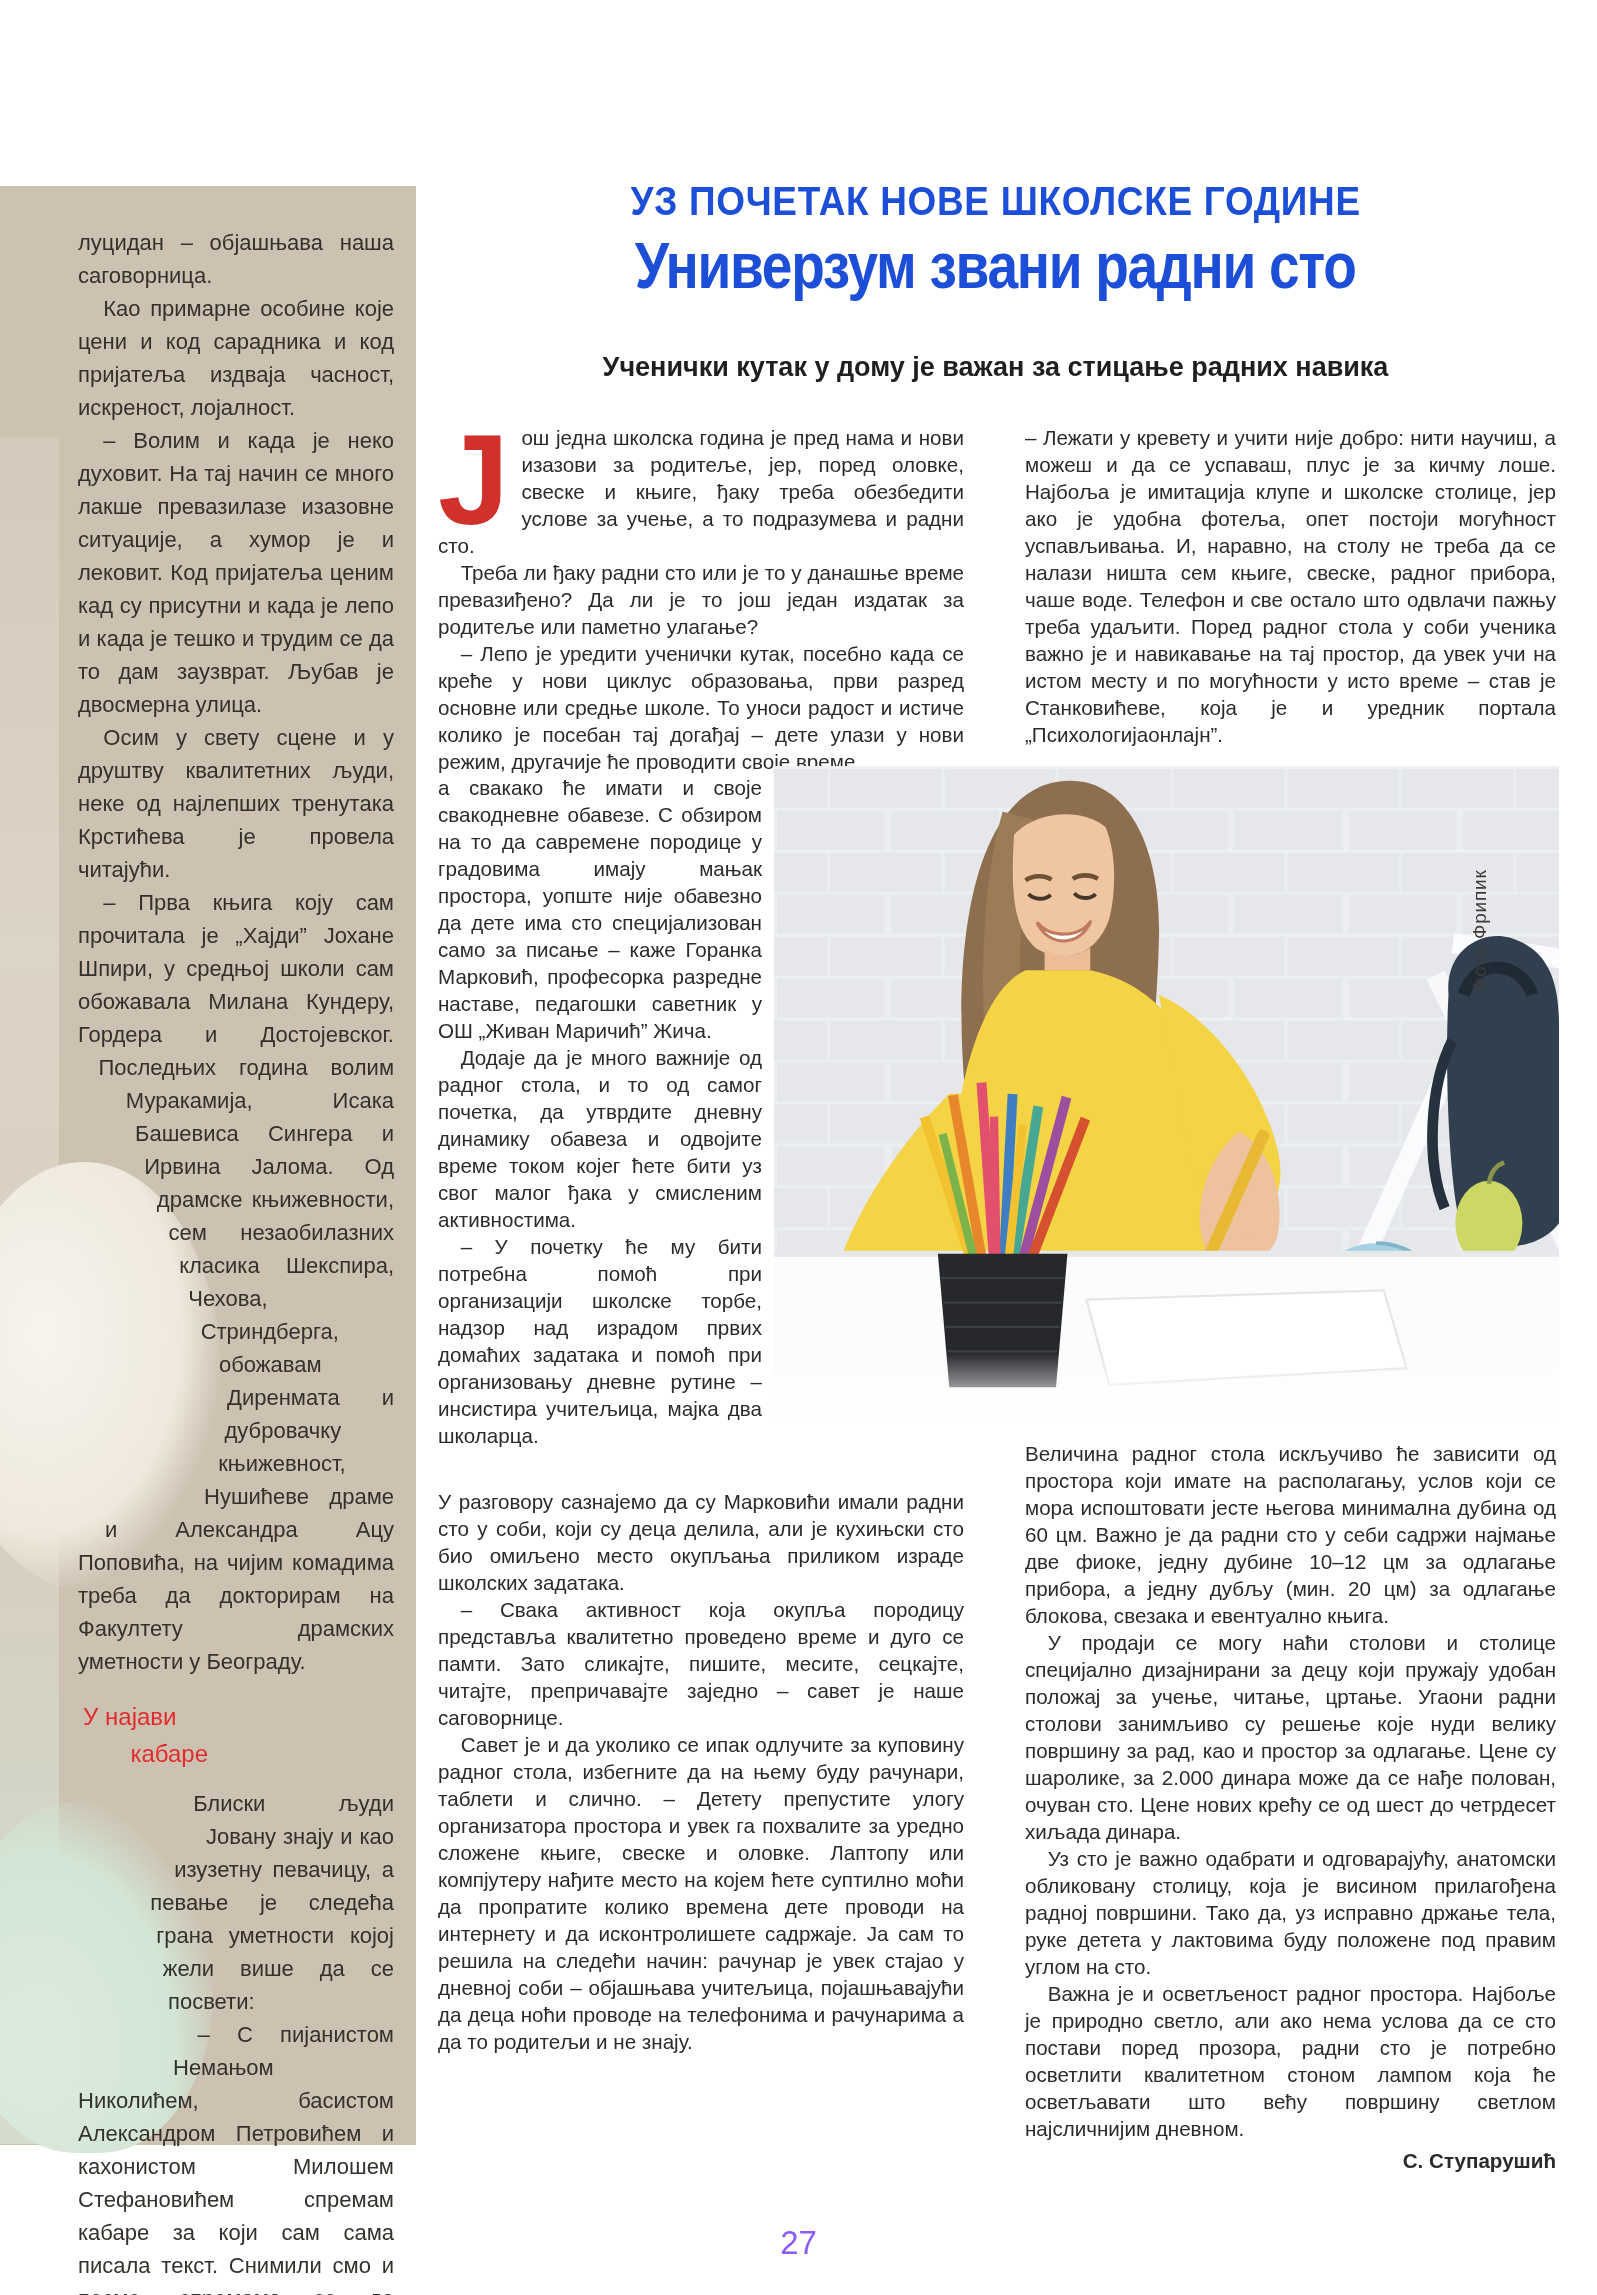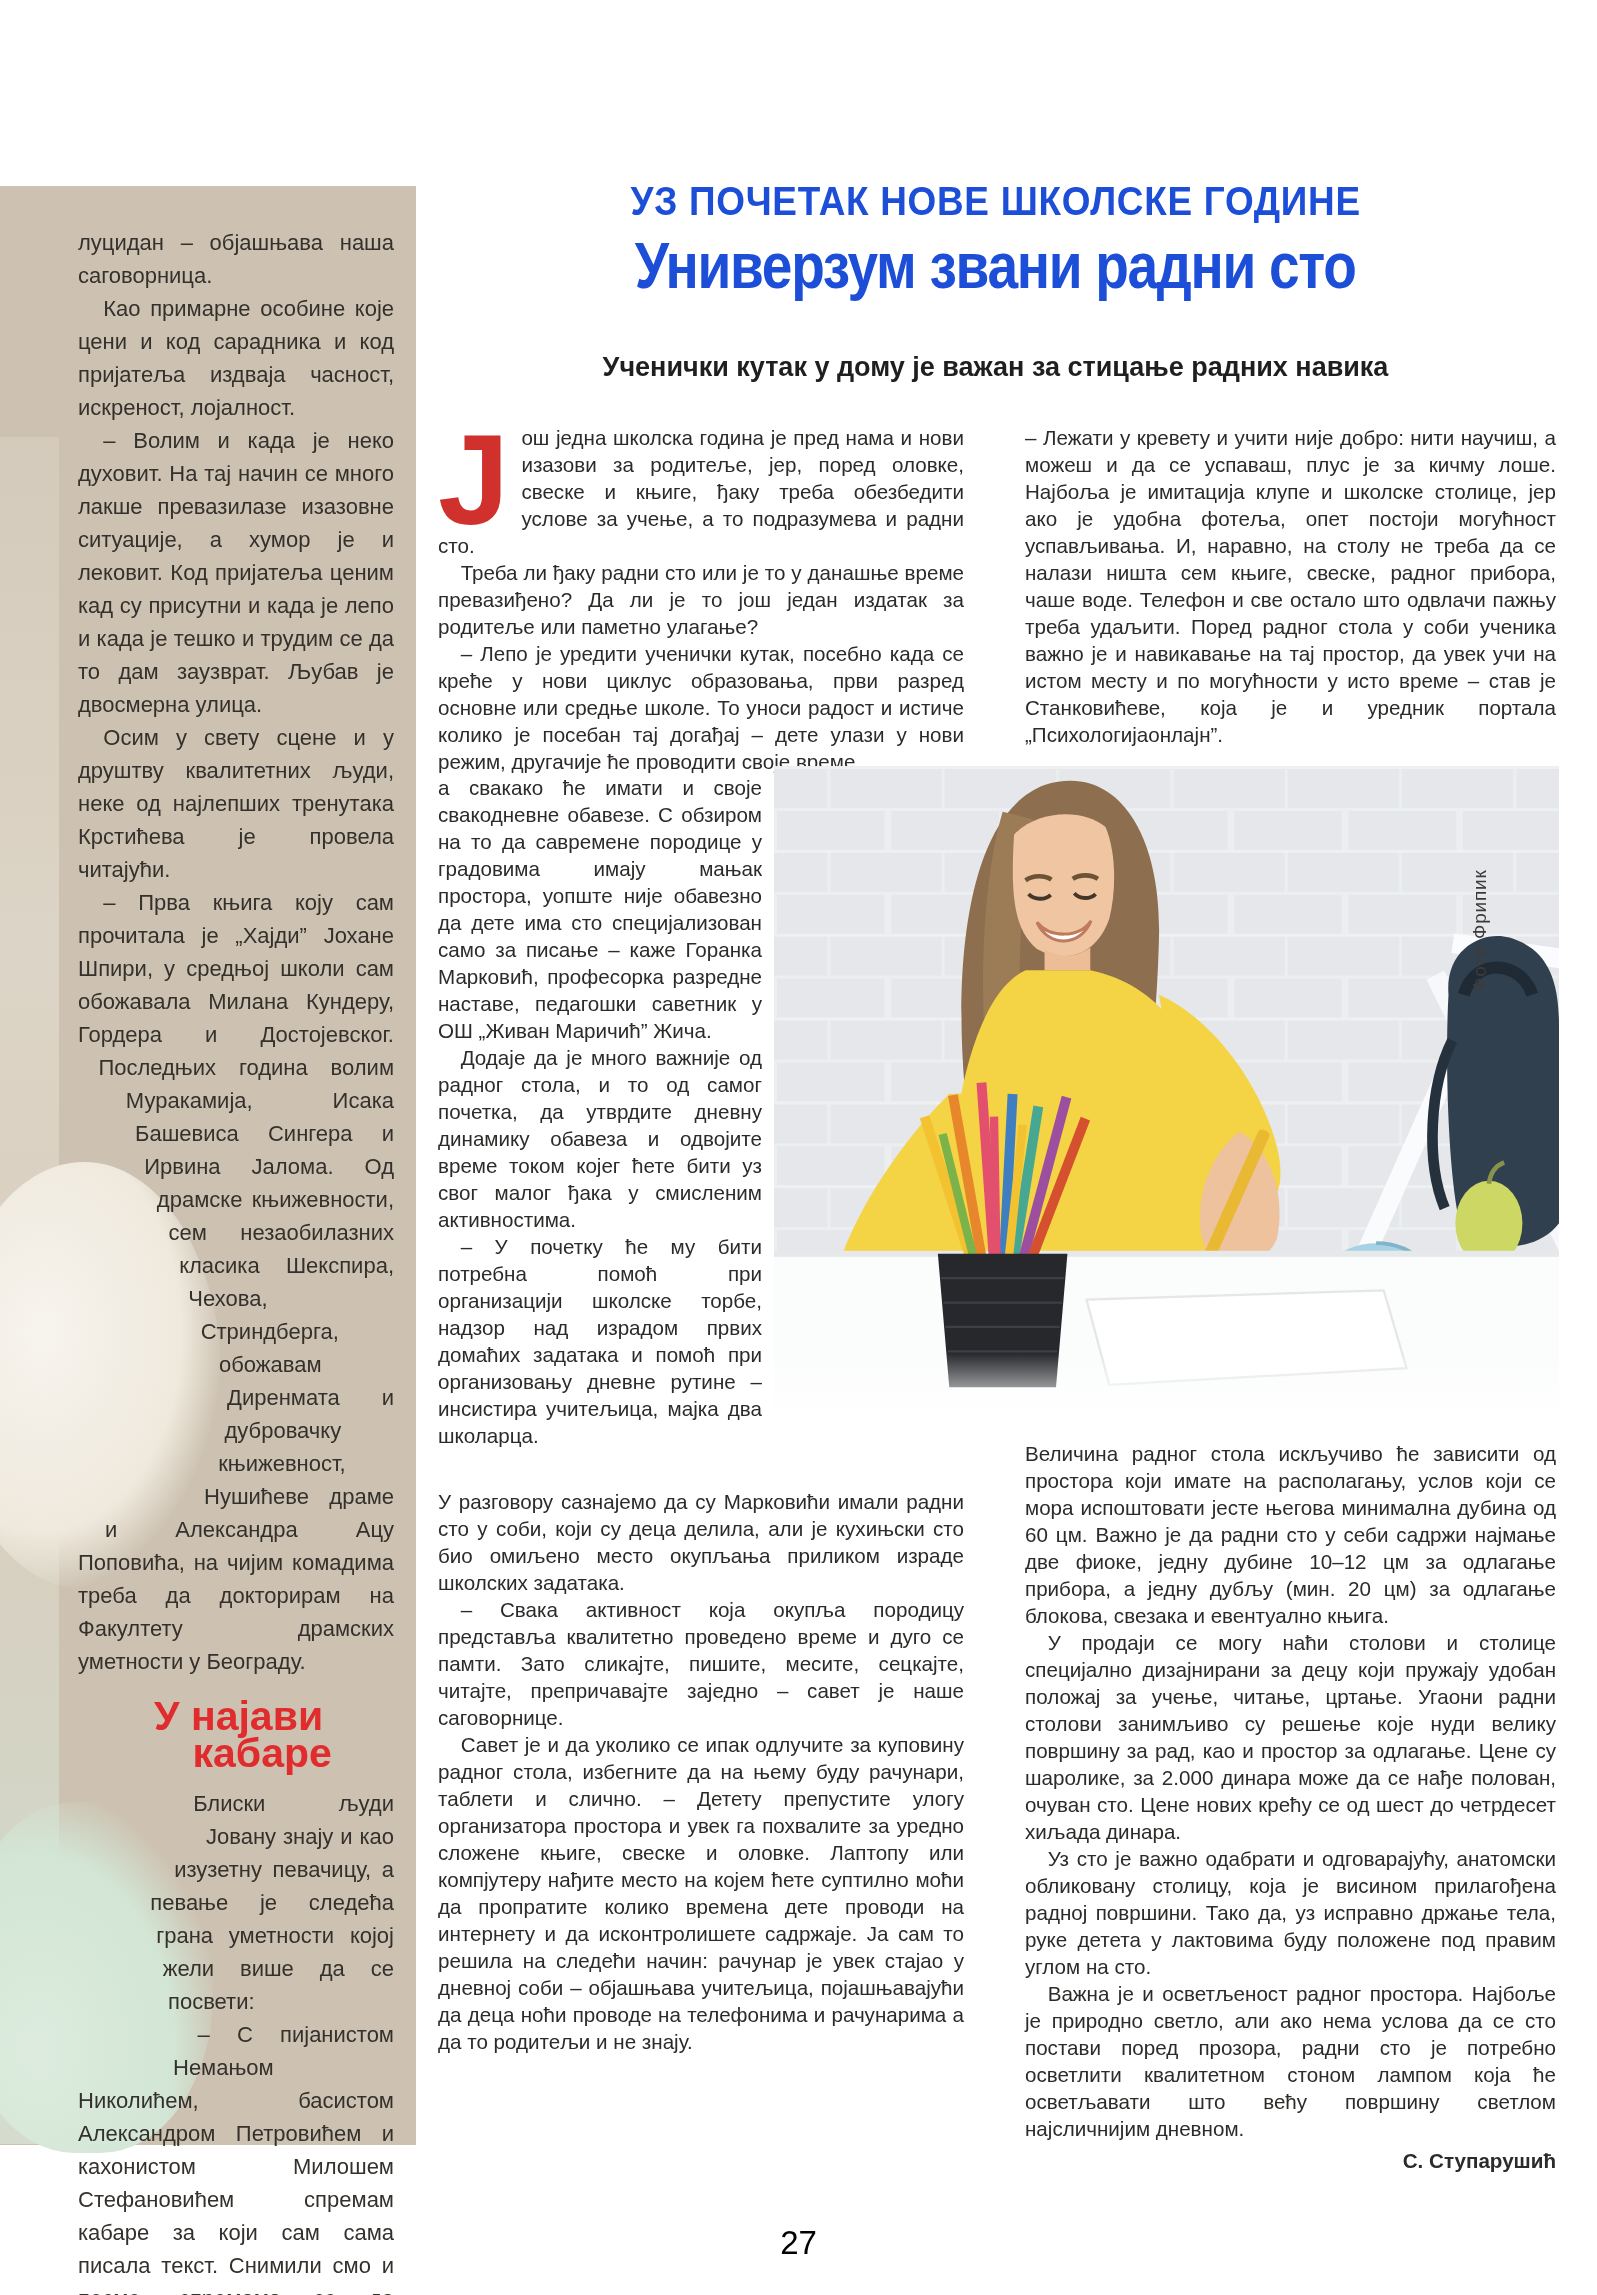--- a/index.html
+++ b/index.html
@@ -18,22 +18,22 @@
      background:radial-gradient(ellipse at 30% 70%,#dcebdd 0%,#d3e6d5 55%,rgba(205,194,178,0) 75%);
      border-radius:45%;}
   #sidebar-text{position:absolute;left:78px;top:226px;width:316px;
      font-size:22px;line-height:33px;text-align:justify;color:#34312c;}
   #sidebar-text p{margin:0;text-indent:1.15em;}
   #sidebar-text p:first-child{text-indent:0;}
   #wrap-shape{float:left;width:168px;height:1832px;
      shape-outside:polygon(0px 0px,0px 835px,47px 888px,67px 960px,82px 998px,95px 1036px,
         107px 1075px,116px 1113px,133px 1136px,149px 1174px,141px 1219px,126px 1254px,0px 1296px,
         0px 1505px,69px 1559px,128px 1604px,65px 1650px,76px 1715px,88px 1776px,95px 1832px,0px 1832px);}
-  .sb-subhead{color:#e12c2d;font-weight:bold;font-size:41px;line-height:37px;
-     margin:20px 0 15.2px 0 !important;text-indent:0 !important;text-align:center;}
+  .sb-subhead{color:#e12c2d;font-weight:normal;font-size:24px;line-height:37px;
+     margin:20px 0 15.2px 0 !important;text-indent:0 !important;text-align:left;}
 
   
   .center-zone{position:absolute;left:424px;width:1143px;text-align:center;color:#1d4ed8;}
   #kicker{top:178px;font-size:41px;font-weight:bold;}
   #kicker>span{display:inline-block;transform:scaleX(.9);transform-origin:center;letter-spacing:0.8px;}
   #title{top:229px;font-size:64px;font-weight:600;}
   #title>span{display:inline-block;transform:scaleX(.86);transform-origin:center;letter-spacing:-1.5px;}
   #subtitle{top:352px;font-size:27px;font-weight:600;color:#1f1f1f;}
 
   
@@ -49,21 +49,21 @@
      padding:4.6px 12.2px 0 0;}
   .main-byline{font-weight:bold;text-align:right;text-indent:0 !important;margin-top:4.6px !important;}
 
   
   #photo{position:absolute;left:774px;top:766px;width:785px;height:654px;}
   #photo-credit{position:absolute;left:1469px;top:794px;height:198px;
      writing-mode:vertical-rl;transform:rotate(180deg);font-size:19px;color:#3d3b39;letter-spacing:0.8px;}
 
   
   #page-number{position:absolute;left:0;top:2224px;width:1597px;text-align:center;
-     font-size:33px;color:#000000;}
+     font-size:33px;color:#8b5cf6;}
 </style>
 </head>
 <body>
 
 <div id="page">
 
   <div id="beige-panel">
     <div class="photo-strip"></div>
     <div class="blob-white"></div>
     <div class="blob-mint"></div>

